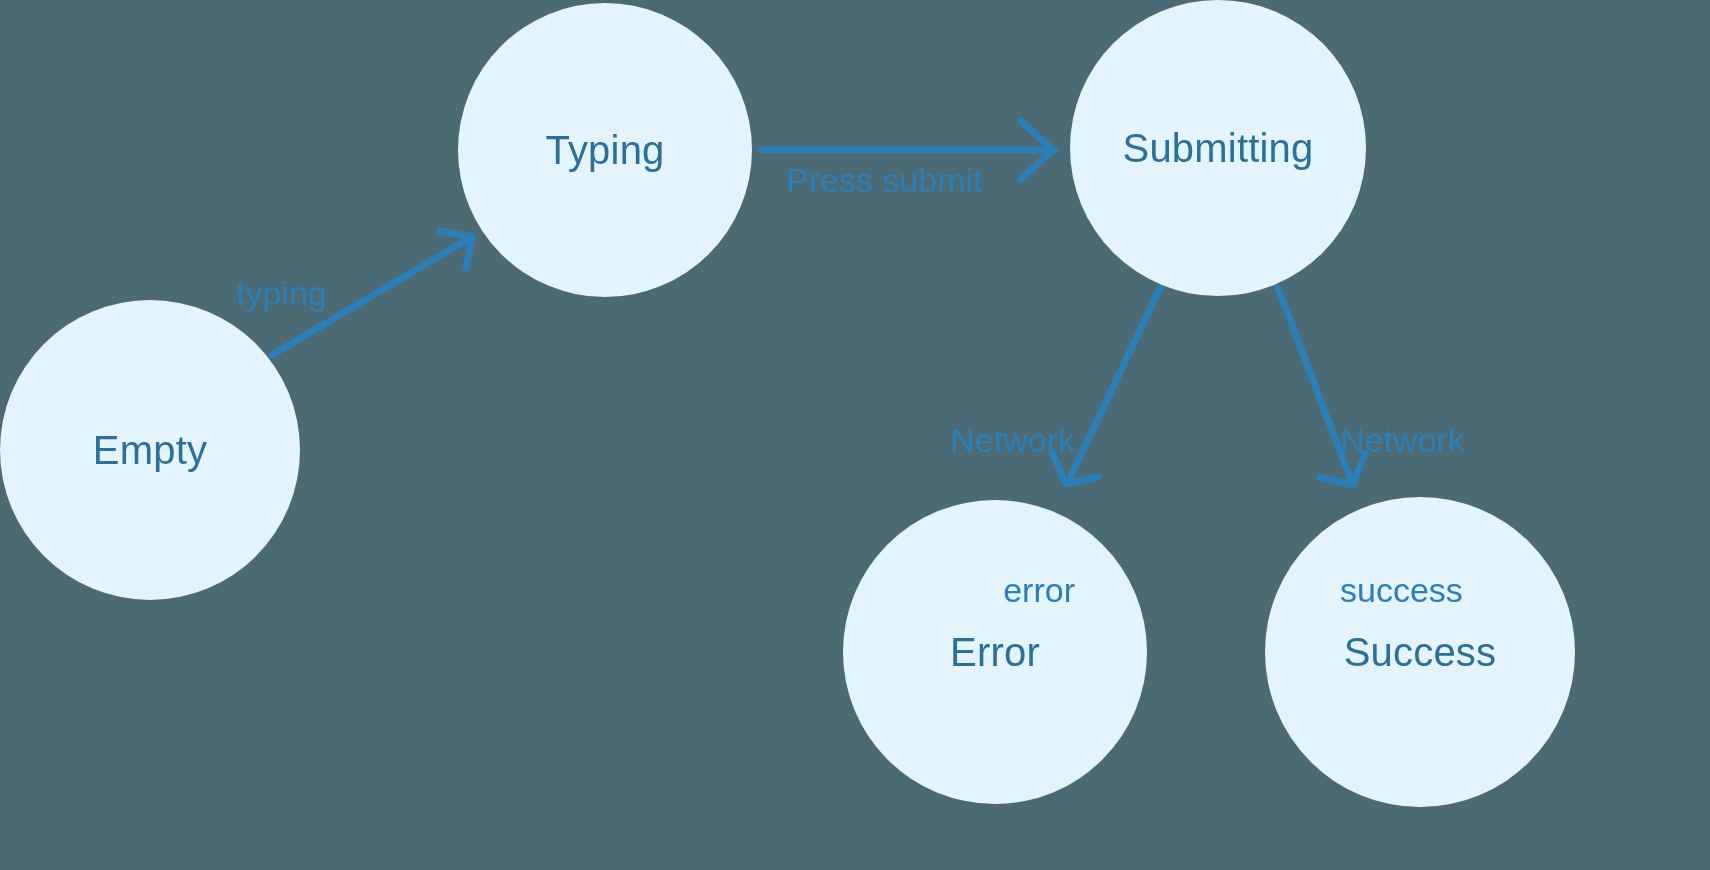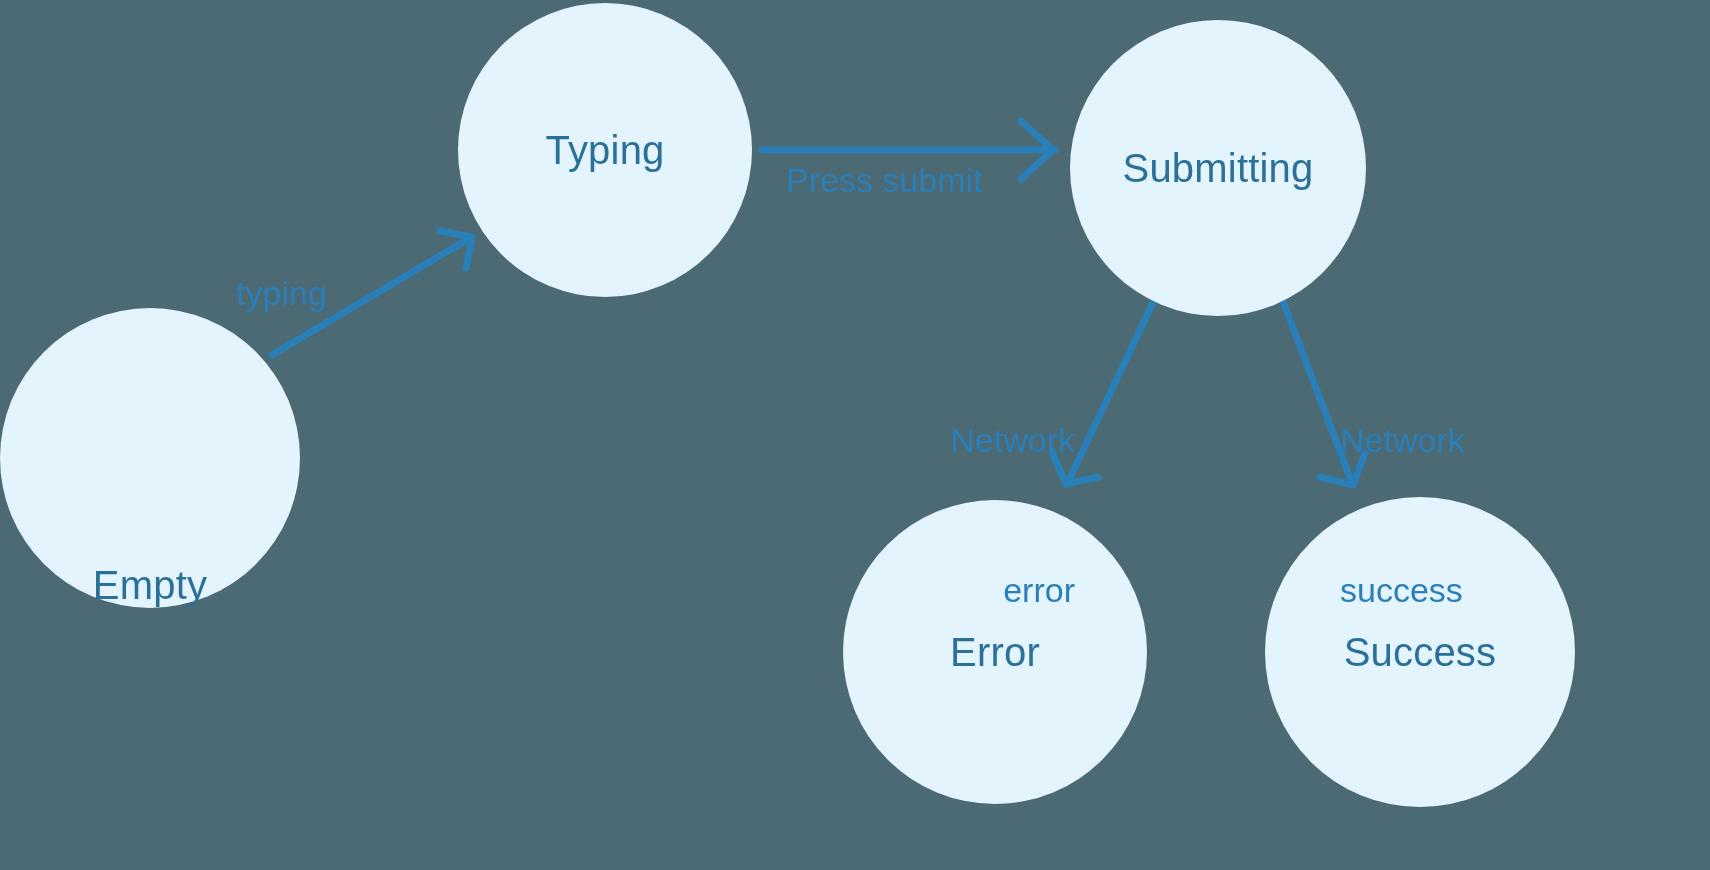--- a/index.html
+++ b/index.html
@@ -77,29 +77,29 @@
       <line x1="1160" y1="288" x2="1068" y2="482" stroke="#2a7fb8" stroke-width="7" stroke-linecap="round"></line>
       <polyline points="1052,452 1066,484 1098,477" fill="none" stroke="#2a7fb8" stroke-width="7" stroke-linecap="round" stroke-linejoin="round"></polyline>
     </g>
 
     <g>
       <line x1="1278" y1="288" x2="1352" y2="483" stroke="#2a7fb8" stroke-width="7" stroke-linecap="round"></line>
       <polyline points="1320,477 1353,485 1365,453" fill="none" stroke="#2a7fb8" stroke-width="7" stroke-linecap="round" stroke-linejoin="round"></polyline>
     </g>
   </svg>
 
-  <div class="state-node" style="left:0px; top:308px; width:300px; height:300px;align-items:flex-end;">
+  <div class="state-node" style="left:0px; top:300px; width:300px; height:300px;">
     <span class="state-label">Empty</span>
   </div>
 
   <div class="state-node" style="left:458px; top:3px; width:294px; height:294px;">
     <span class="state-label">Typing</span>
   </div>
 
-  <div class="state-node" style="left:1070px; top:20px; width:296px; height:296px;">
+  <div class="state-node" style="left:1070px; top:0; width:296px; height:296px;">
     <span class="state-label">Submitting</span>
   </div>
 
   <div class="state-node" style="left:843px; top:500px; width:304px; height:304px;">
     <span class="state-label">Error</span>
   </div>
 
   <div class="state-node" style="left:1265px; top:497px; width:310px; height:310px;">
     <span class="state-label">Success</span>
   </div>

